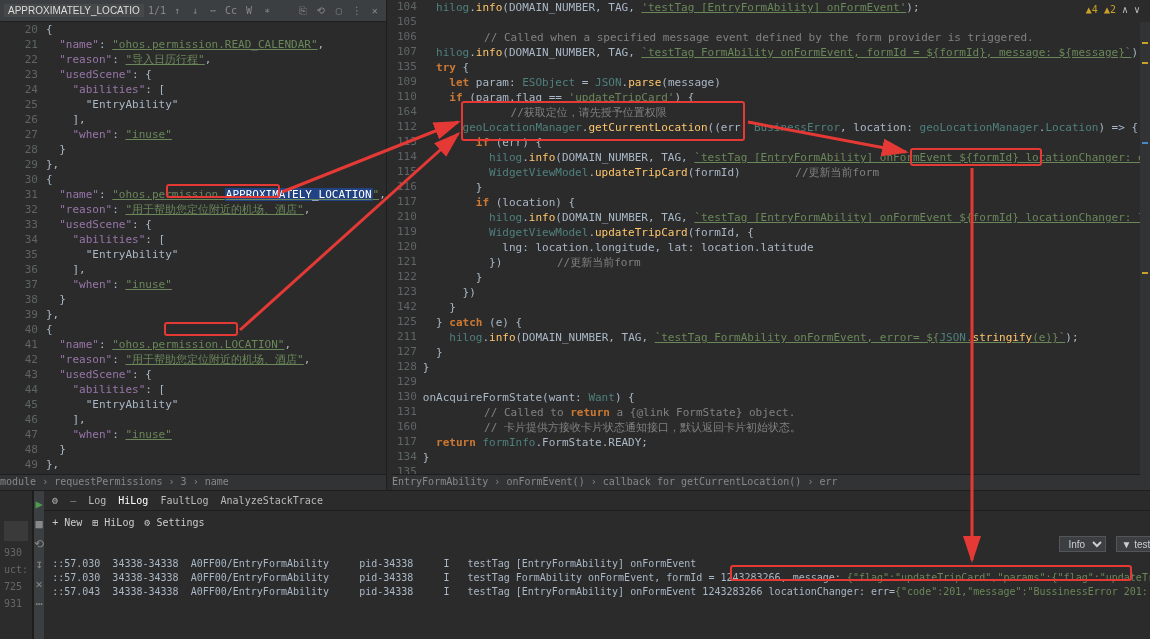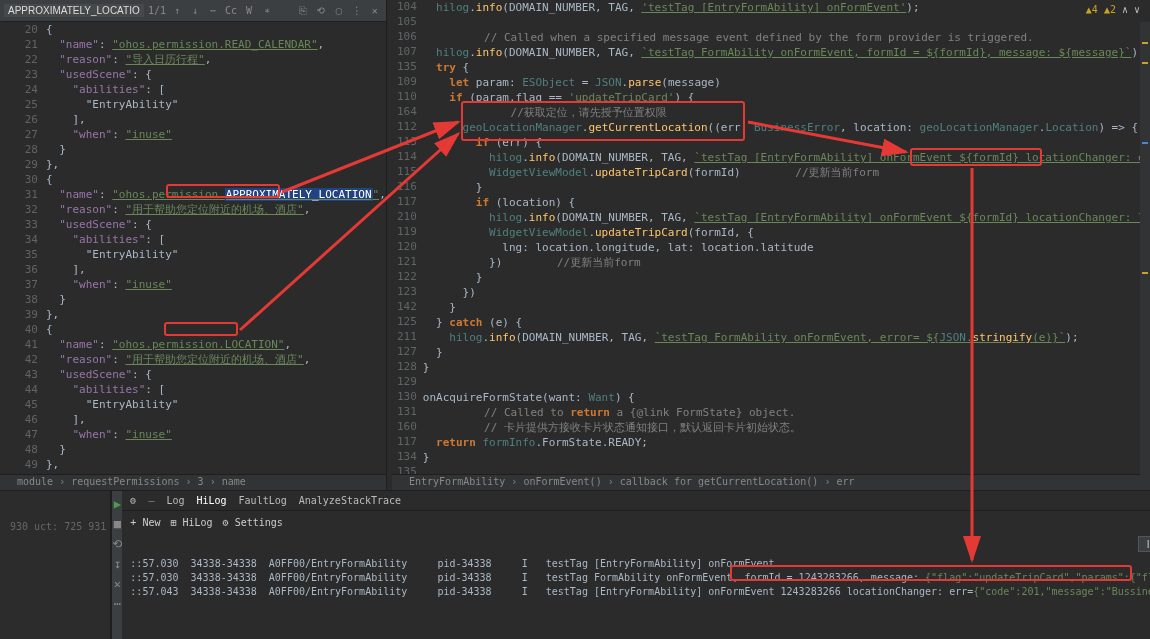--- a/index.html
+++ b/index.html
@@ -37,21 +37,21 @@
   .log-lines { flex:1; padding:2px 8px; font-size:10px; line-height:14px; overflow:hidden; }
   .log-lines div { white-space:pre; }
   .log-str { color:#6a8759; }
   .tool-col { width:22px; background:#3c3f41; border-left:1px solid #1e1e1e; display:flex; flex-direction:column; align-items:center; gap:6px; padding-top:6px; }
   .tool-col span { color:#888; font-size:12px; }
   svg.arrows { position:absolute; left:0; top:0; pointer-events:none; z-index:60; }
   .pix { font-size:10px; color:#888; }
   .minimap { position:absolute; right:0; top:22px; width:10px; height:468px; background:#313335; }
   .minimap .m { position:absolute; left:2px; width:6px; height:2px; }
   .warn-strip { position:absolute; right:10px; top:4px; font-size:10px; color:#bbb; display:flex; gap:6px; }
-  .bc { height:16px; font-size:10px; color:#888; padding:1px 17px; border-top:1px solid #1e1e1e; background:#313335; }
+  .bc { height:16px; font-size:10px; color:#888; padding:1px 0; border-top:1px solid #1e1e1e; background:#313335; }
 </style>
 </head>
 <body>
 
 <div class="main">
 
   <div class="left-pane">
     <div class="findbar">
       <input value="APPROXIMATELY_LOCATION" style="">
       <span class="pix">1/1</span>
@@ -158,21 +158,21 @@
 <div class="minimap">
   <div class="m" style="top:20px;background:#c9a227"></div>
   <div class="m" style="top:40px;background:#c9a227"></div>
   <div class="m" style="top:120px;background:#4a88c7"></div>
   <div class="m" style="top:250px;background:#c9a227"></div>
 </div>
 
 <div class="log-panel">
   <div class="log-side">
     <div style="height:100%;display:flex">
-      <div style="flex:1;padding:30px 4px;display:flex;flex-direction:row;gap:6px;font-size:10px;color:#666">
+      <div style="flex:1;padding:30px 4px;display:flex;flex-direction:column;gap:6px;font-size:10px;color:#666">
         <div style="height:40px;background:#3a3a3a"></div>
         <div>930</div>
         <div>uct:</div>
         <div>725</div>
         <div>931</div>
       </div>
     </div>
   </div>
   <div class="tool-col">
     <span style="color:#4e9a4e">▶</span>

